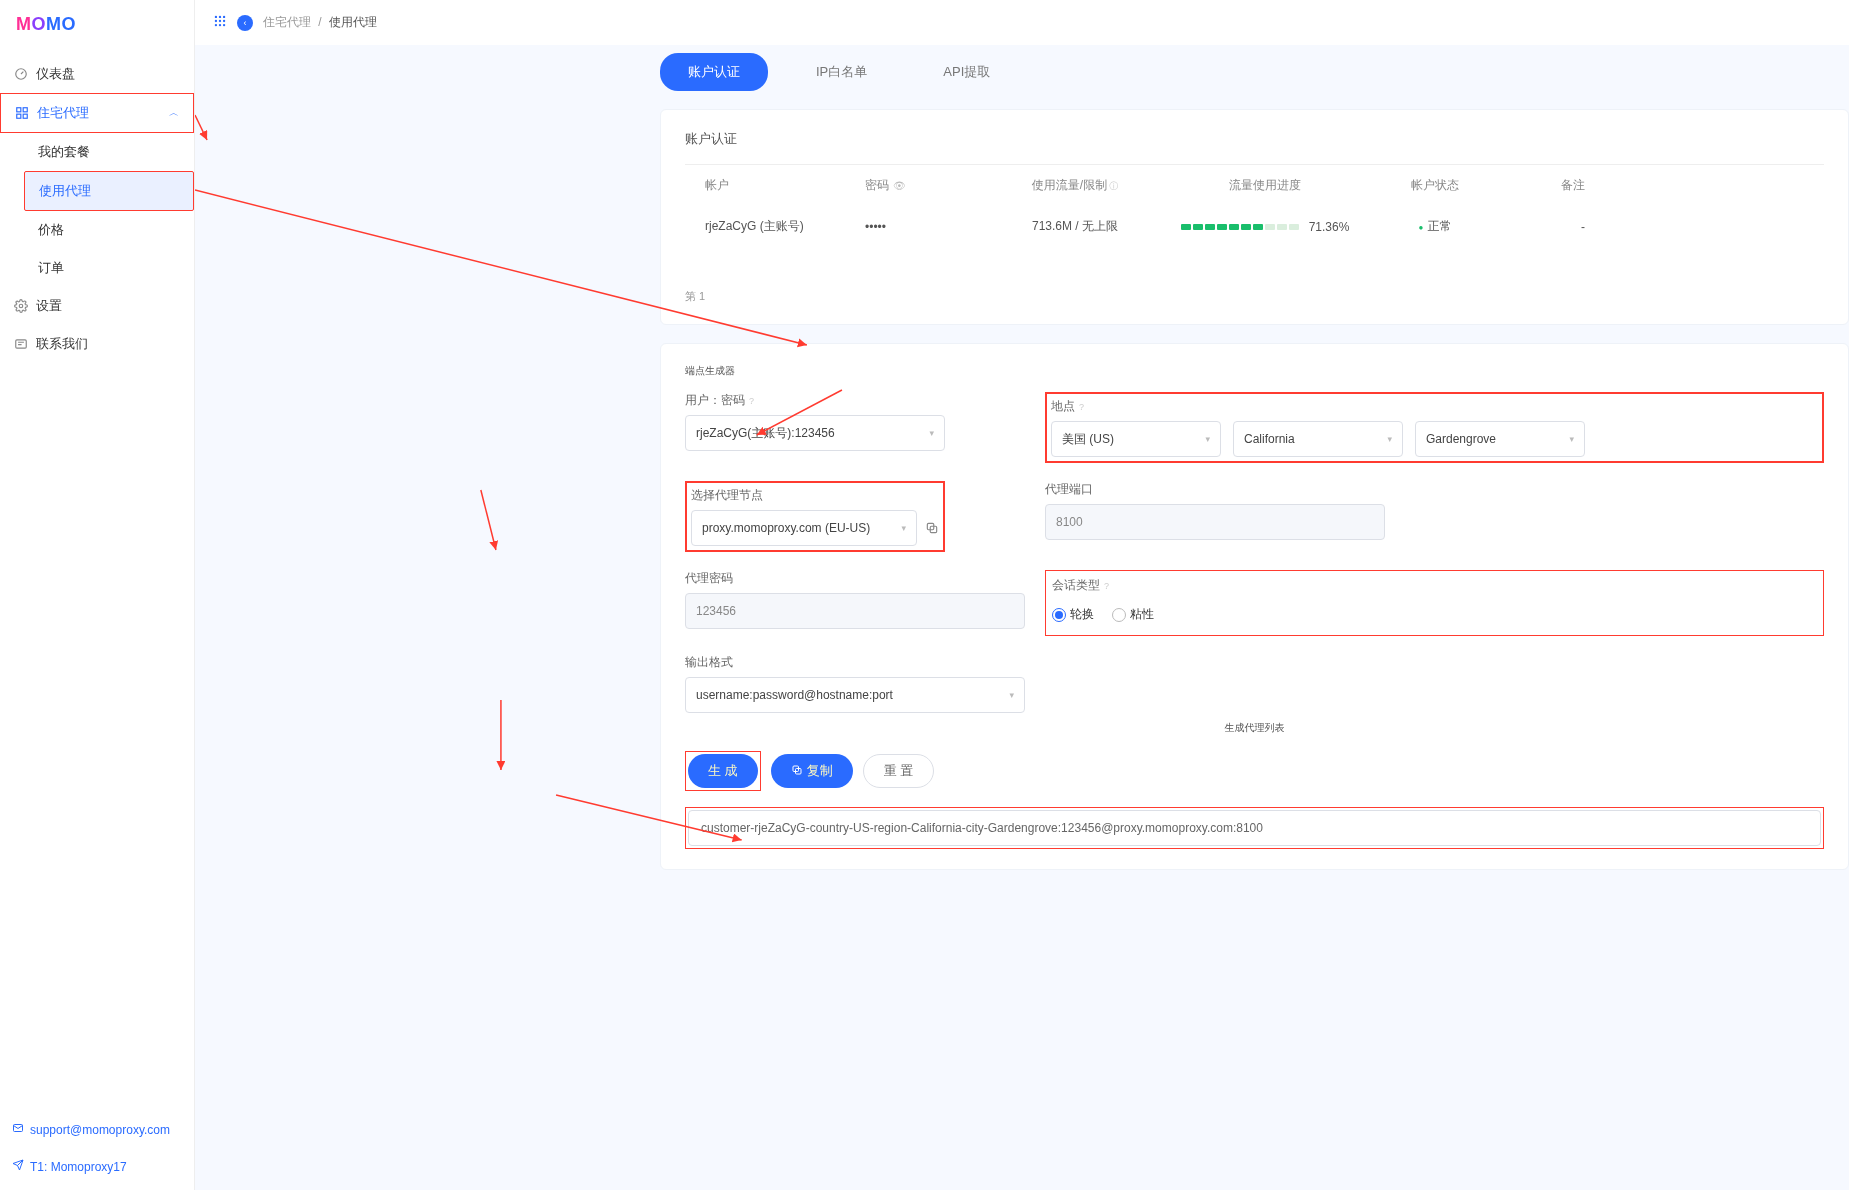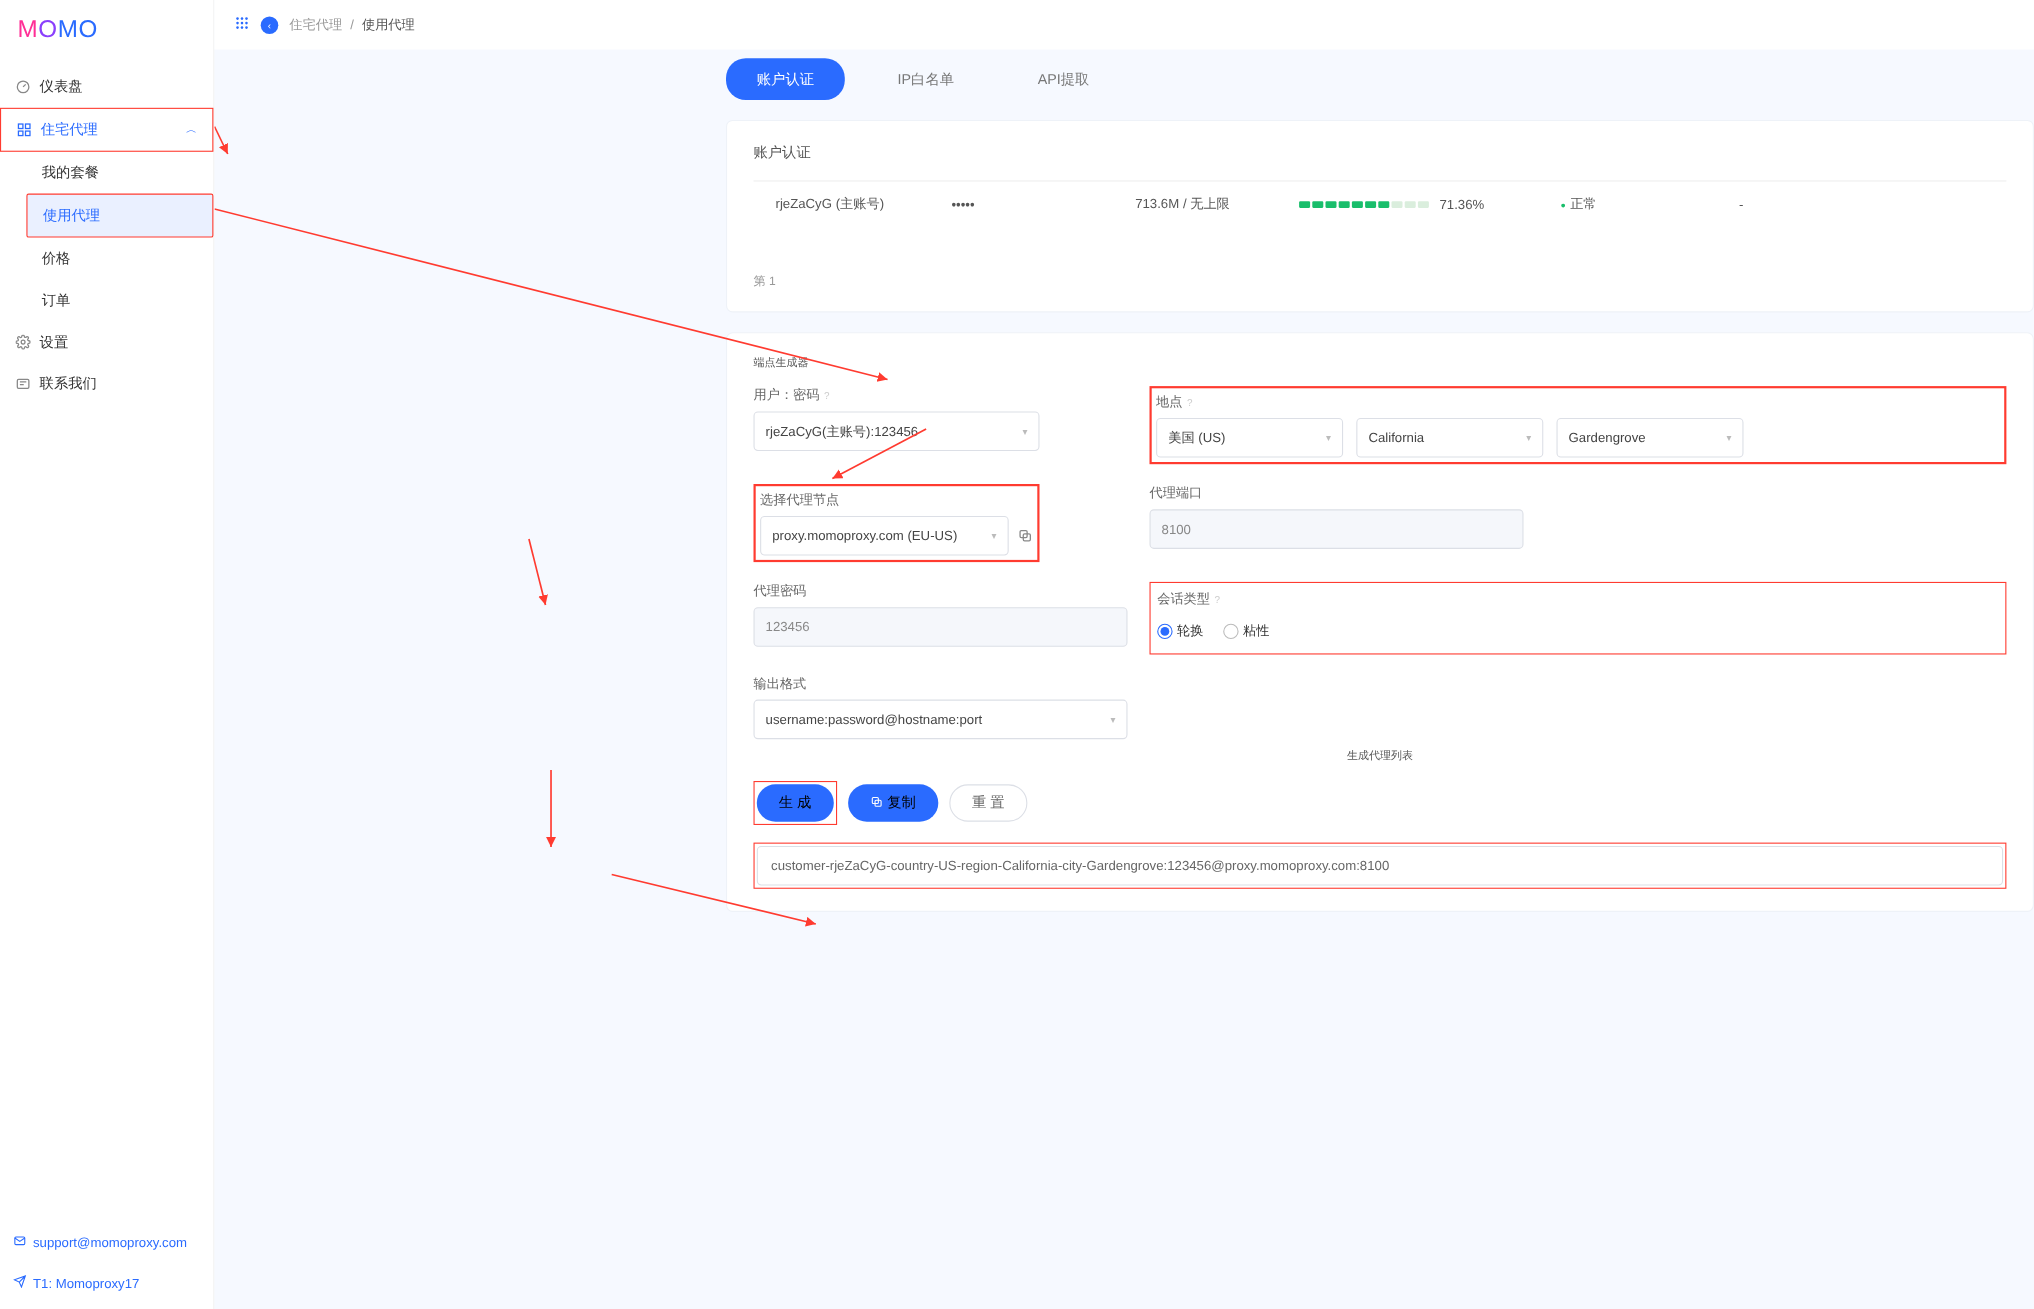--- a/index.html
+++ b/index.html
@@ -3,21 +3,21 @@
 <meta charset="utf-8">
 <style>
 * { box-sizing: border-box; margin: 0; padding: 0; }
 body { font-family: -apple-system, "PingFang SC", "Microsoft YaHei", sans-serif; font-size: 13px; color: #333; background: #fff; }
 
 .page { display: flex; min-height: 100vh; }
 
 
 .sidebar { width: 195px; border-right: 1px solid #eee; display: flex; flex-direction: column; }
 .logo-row { display: flex; align-items: center; padding: 14px 16px; }
-.logo-text { font-weight: 400; font-size: 22px; letter-spacing: 0.5px; }
+.logo-text { font-weight: 700; font-size: 18px; letter-spacing: 0.5px; }
 .logo-text .c1 { color: #ff2f96; }
 .logo-text .c2 { color: #8a3ffc; }
 .logo-text .c3 { color: #2a6bff; }
 .logo-text .c4 { color: #2a6bff; }
 
 .nav { padding: 6px 0; flex: 1; }
 .nav-item { display: flex; align-items: center; padding: 10px 14px; color: #333; cursor: pointer; gap: 8px; }
 .nav-item .icon { width: 14px; height: 14px; display: inline-flex; }
 .nav-item.parent { color: #2a6bff; border: 1px solid #ff3b30; position: relative; }
 .nav-item.parent .chevron { margin-left: auto; color: #2a6bff; font-size: 10px; }
@@ -82,21 +82,21 @@
 .radio-row { display: flex; align-items: center; gap: 18px; padding: 6px 0; }
 .radio { display: flex; align-items: center; gap: 4px; font-size: 12px; }
 .radio .dot { width: 14px; height: 14px; border: 1px solid #bbb; border-radius: 50%; display: inline-block; position: relative; }
 .radio.checked .dot { border-color: #2a6bff; }
 .radio.checked .dot::after { content: ""; width: 8px; height: 8px; background: #2a6bff; border-radius: 50%; position: absolute; top: 2px; left: 2px; }
 
 .cmd-box { margin-top: 8px; background: #f5f7fb; border-radius: 4px; padding: 12px 14px; font-size: 12px; color: #777; font-family: Menlo, Consolas, monospace; }
 
 .btn-row { display: flex; gap: 10px; margin: 16px 0; align-items: center; }
 .btn { height: 34px; padding: 0 20px; border-radius: 17px; border: none; font-size: 13px; cursor: pointer; display: inline-flex; align-items: center; gap: 4px; }
-.btn.primary { background: #2a6bff; color: #000000; }
+.btn.primary { background: #2a6bff; color: #fef9c3; }
 .btn.ghost { background: #fff; border: 1px solid #dcdfe6; color: #666; }
 
 .result-box { border: 1px solid #dcdfe6; border-radius: 4px; padding: 10px 12px; font-size: 12px; color: #666; }
 
 .arrow-icon { color: #bbb; font-size: 9px; }
 
 
 .anno-layer { position: absolute; top: 0; left: 0; width: 100%; height: 100%; pointer-events: none; z-index: 100; }
 </style>
 </head>
@@ -233,20 +233,28 @@
       <div class="tabs">
         <div class="tab active">账户认证</div>
         <div class="tab">IP白名单</div>
         <div class="tab">API提取</div>
       </div>
 
       <div class="card">
         <h3>账户认证</h3>
 
         <div class="table">
+          <div class="t-head">
+            <div>帐户</div>
+            <div><span>密码</span><span class="eye-icon">👁</span></div>
+            <div style="text-align:center;"><span>使用流量/限制</span><span class="info-icon">ⓘ</span></div>
+            <div style="text-align:center;">流量使用进度</div>
+            <div style="text-align:center;">帐户状态</div>
+            <div style="text-align:right;">备注</div>
+          </div>
           <div class="t-row">
             <div>rjeZaCyG (主账号)</div>
             <div>•••••</div>
             <div style="text-align:center;">713.6M / 无上限</div>
             <div class="progress-cell" style="justify-content:center;">
               <span class="progress-bar">
                 <span class="progress-seg on"></span>
                   <span class="progress-seg on"></span>
                   <span class="progress-seg on"></span>
                   <span class="progress-seg on"></span>

